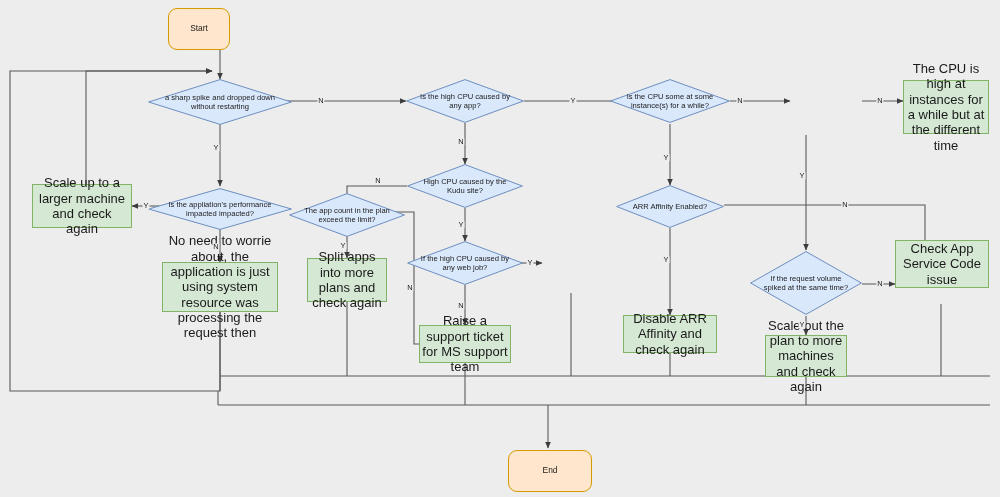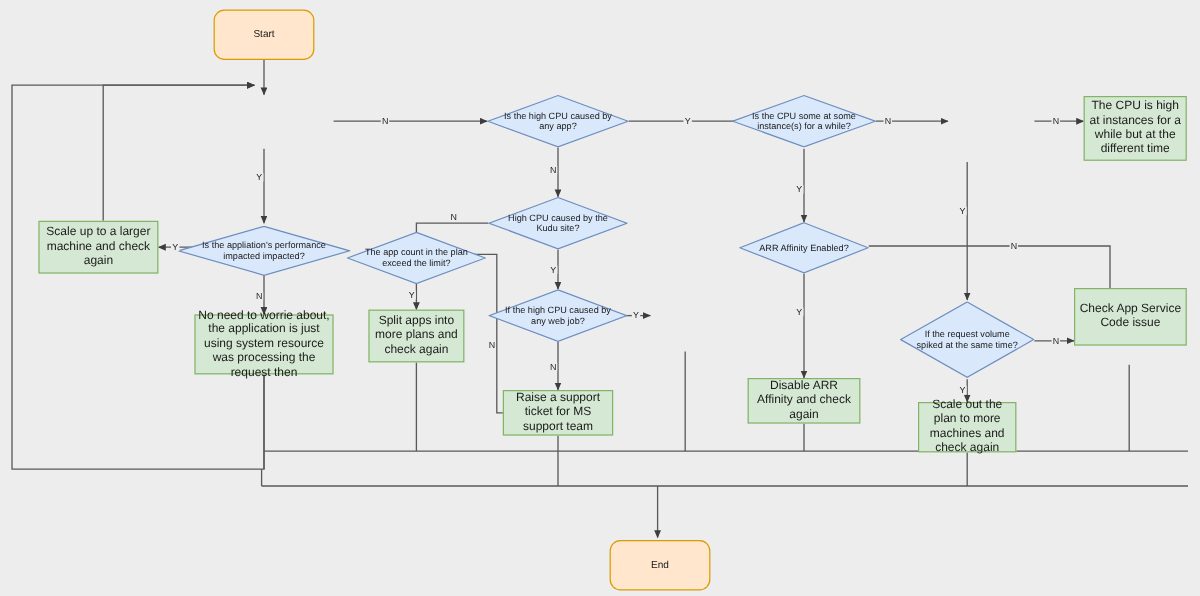--- a/index.html
+++ b/index.html
@@ -23,21 +23,21 @@
   }
   .node {
     position: absolute;
     box-sizing: border-box;
     display: flex;
     align-items: center;
     justify-content: center;
     text-align: center;
     color: #1a1a1a;
     line-height: 1.18;
-    font-size: 10px;
+    font-size: 13px;
     padding: 2px;
   }
   .terminal {
     background: #ffe6cc;
     border: 1px solid #d79b00;
     border-radius: 9px;
     font-size: 8.4px;
   }
   .process {
     background: #d5e8d4;
@@ -146,24 +146,30 @@
 
       <path d="M218,405 L990,405"></path>
 
       <path d="M218,391 L218,405"></path>
 
       <path d="M548,405 L548,448" marker-end="url(#ah)"></path>
 
     </g>
   </svg>
 
-  <div class="node terminal" style="left:178px; top:8px; width:84px; height:42px;">Start</div>
+  <div class="node terminal" style="left:168px; top:8px; width:62px; height:42px;">Start</div>
 
   <div class="node terminal" style="left:508px; top:450px; width:84px; height:42px;">End</div>
 
+  <div class="decision-wrap" style="left:148px; top:79px; width:144px; height:46px;">
+    <svg class="dia" viewBox="0 0 144 46" preserveAspectRatio="none">
+      <polygon points="72,0.6 143.4,23 72,45.4 0.6,23" fill="#dae8fc" stroke="#6c8ebf" stroke-width="1"></polygon>
+    </svg>
+    <div class="decision-label">a sharp spike and dropped down without restarting</div>
+  </div>
 
   <div class="decision-wrap" style="left:148px; top:188px; width:144px; height:42px;">
     <svg class="dia" viewBox="0 0 144 42" preserveAspectRatio="none">
       <polygon points="72,0.6 143.4,21 72,41.4 0.6,21" fill="#dae8fc" stroke="#6c8ebf" stroke-width="1"></polygon>
     </svg>
     <div class="decision-label">Is the appliation's performance impacted impacted?</div>
   </div>
 
   <div class="decision-wrap" style="left:406px; top:79px; width:118px; height:44px;">
     <svg class="dia" viewBox="0 0 118 44" preserveAspectRatio="none">

